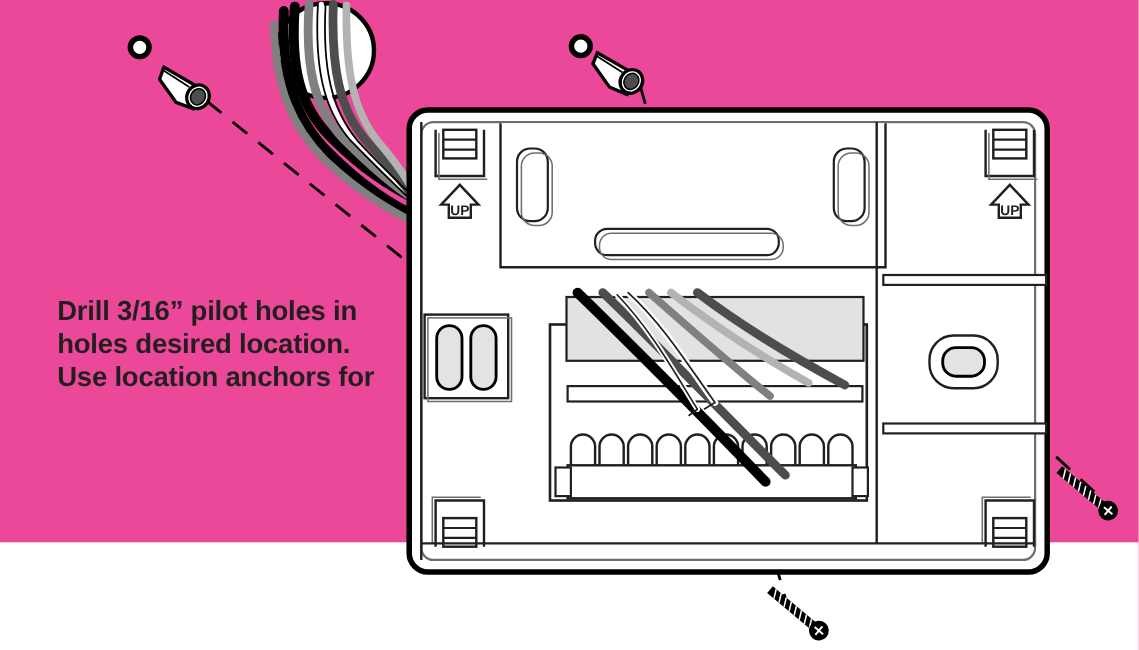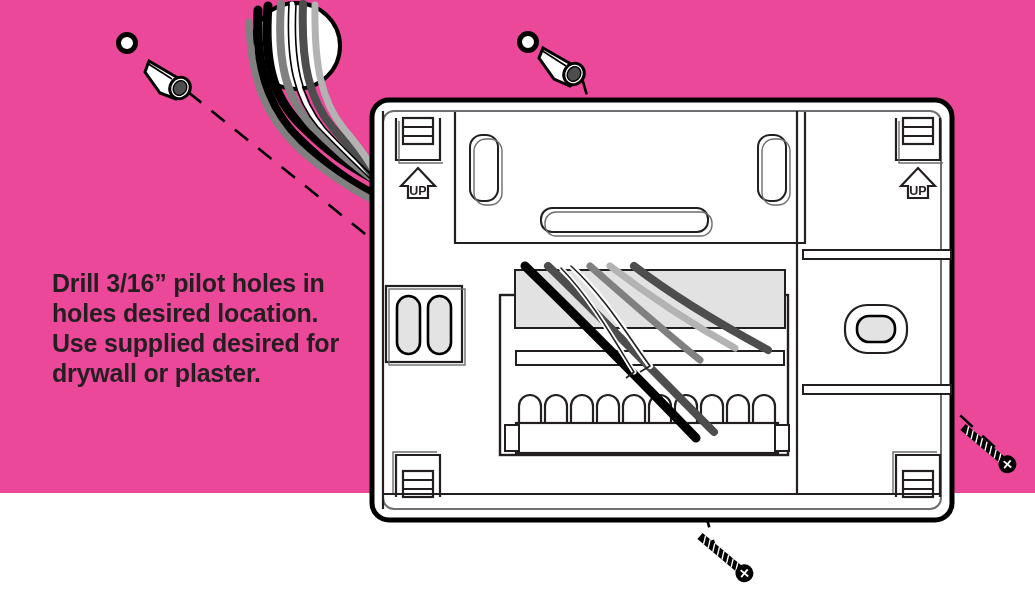--- a/index.html
+++ b/index.html
@@ -227,17 +227,16 @@
       </g>
       <circle cx="58" cy="0" r="9" fill="#000000"></circle>
       <path d="M53 0 L63 0 M58 -5 L58 5" stroke="#ffffff" stroke-width="1.8"></path>
     </g>
 
   </svg>
 
   <div class="instruction-text">
     <div>Drill 3/16” pilot holes in</div>
     <div>holes desired location.</div>
-    <div>Use supplied desired for</div>
-    <div>drywall or plaster.</div>
+    <div>Use location anchors for</div>
   </div>
 
 </div>
 
 </body></html>

